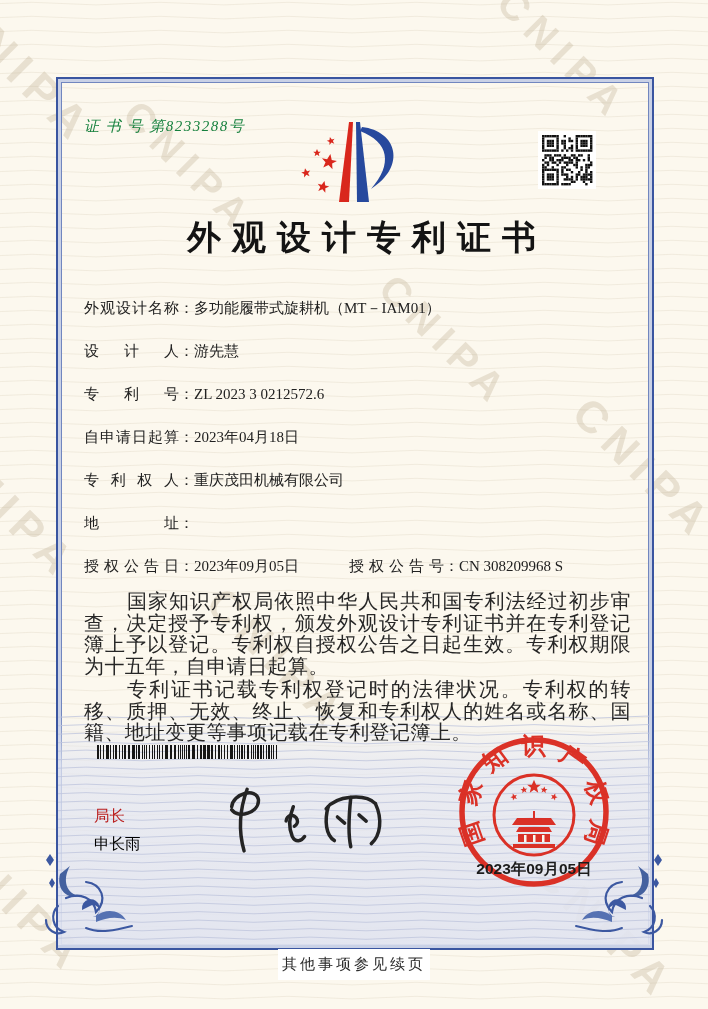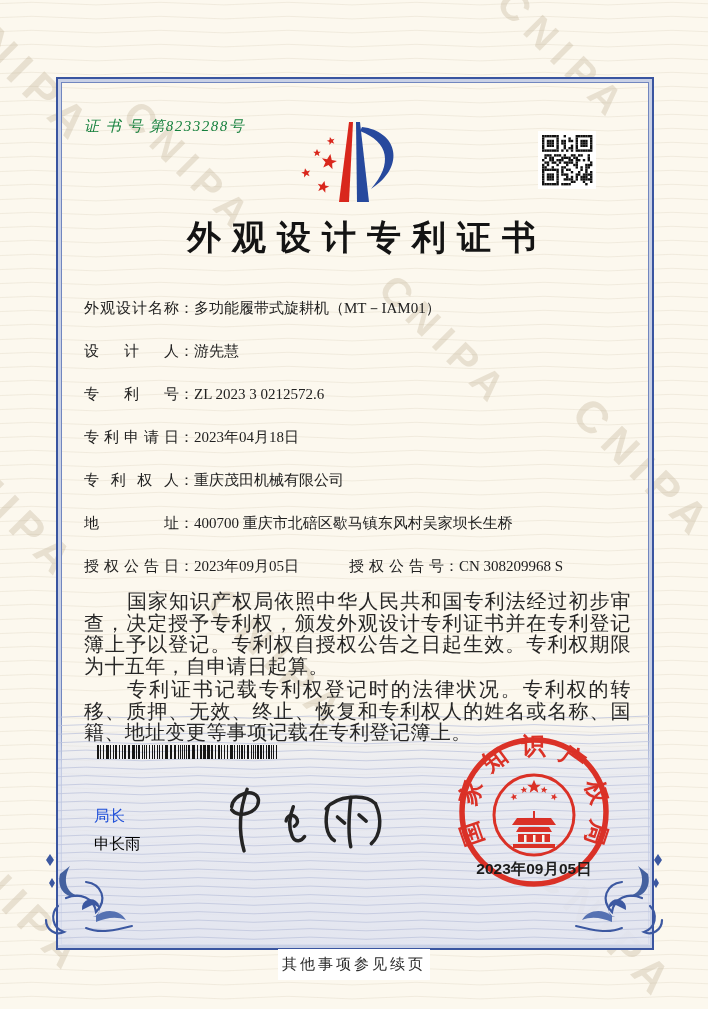--- a/index.html
+++ b/index.html
@@ -35,21 +35,21 @@
   .pair2{margin-left:50px;display:flex;align-items:baseline;}
   .paras{position:absolute;left:84px;top:591px;width:547px;z-index:2;}
   .paras p{margin:0;font-size:20px;line-height:21.5px;text-align:justify;text-indent:2.15em;color:#262626;letter-spacing:0.4px;}
   .paras p + p{margin-top:2px;}
   .region{
     position:absolute;left:58px;top:714px;width:592px;height:231px;z-index:1;
     background:linear-gradient(180deg,rgba(230,233,243,0) 0%,rgba(228,231,242,0.72) 22%,rgba(225,228,240,0.92) 100%);
   }
   .region svg{position:absolute;left:0;top:0;}
   .barcode{position:absolute;left:97px;top:745px;z-index:2;}
-  .sig-title{position:absolute;left:94px;top:806px;z-index:2;font-family:"Liberation Sans","DejaVu Sans",sans-serif;font-size:15.5px;color:#1d4ed8;}
+  .sig-title{position:absolute;left:94px;top:806px;z-index:2;font-family:"Liberation Sans","DejaVu Sans",sans-serif;font-size:15.5px;color:#b91c1c;}
   .sig-name{position:absolute;left:94px;top:834px;z-index:2;font-family:"Liberation Sans","DejaVu Sans",sans-serif;font-size:15.5px;color:#000000;}
   .signature{position:absolute;left:203px;top:782px;z-index:2;}
   .flourish{position:absolute;z-index:2;}
   .flourish.left{left:36px;top:836px;}
   .flourish.right{left:562px;top:836px;transform:scaleX(-1);}
   .seal{position:absolute;left:455px;top:733px;z-index:3;opacity:0.93;}
   .seal-date{
     position:absolute;left:456px;top:859px;width:156px;z-index:4;text-align:center;
     font-family:"Liberation Sans","DejaVu Sans",sans-serif;font-size:15.5px;font-weight:600;color:#1c1c1c;
   }
@@ -410,33 +410,32 @@
       <span class="lbl">设计人</span>
         <span class="colon">：</span>
         <span class="val">游先慧</span>
     </div>
     <div class="row">
       <span class="lbl">专利号</span>
         <span class="colon">：</span>
         <span class="val">ZL 2023 3 0212572.6</span>
     </div>
     <div class="row">
-      <span class="lbl">专利申请日</span>
+      <span class="lbl">自申请日起算</span>
         <span class="colon">：</span>
         <span class="val">2023年04月18日</span>
     </div>
     <div class="row">
       <span class="lbl">专利权人</span>
         <span class="colon">：</span>
         <span class="val">重庆茂田机械有限公司</span>
     </div>
     <div class="row">
       <span class="lbl">地址</span>
         <span class="colon">：</span>
-        <span class="val">400700 重庆市北碚区歇马镇东风村吴家坝长生桥</span>
     </div>
     <div class="row">
       <span class="lbl">授权公告日</span>
         <span class="colon">：</span>
         <span class="val">2023年09月05日</span>
       <span class="pair2">
         <span class="lbl">授权公告号</span>
           <span class="colon">：</span>
           <span class="val">CN 308209968 S</span>
       </span>

